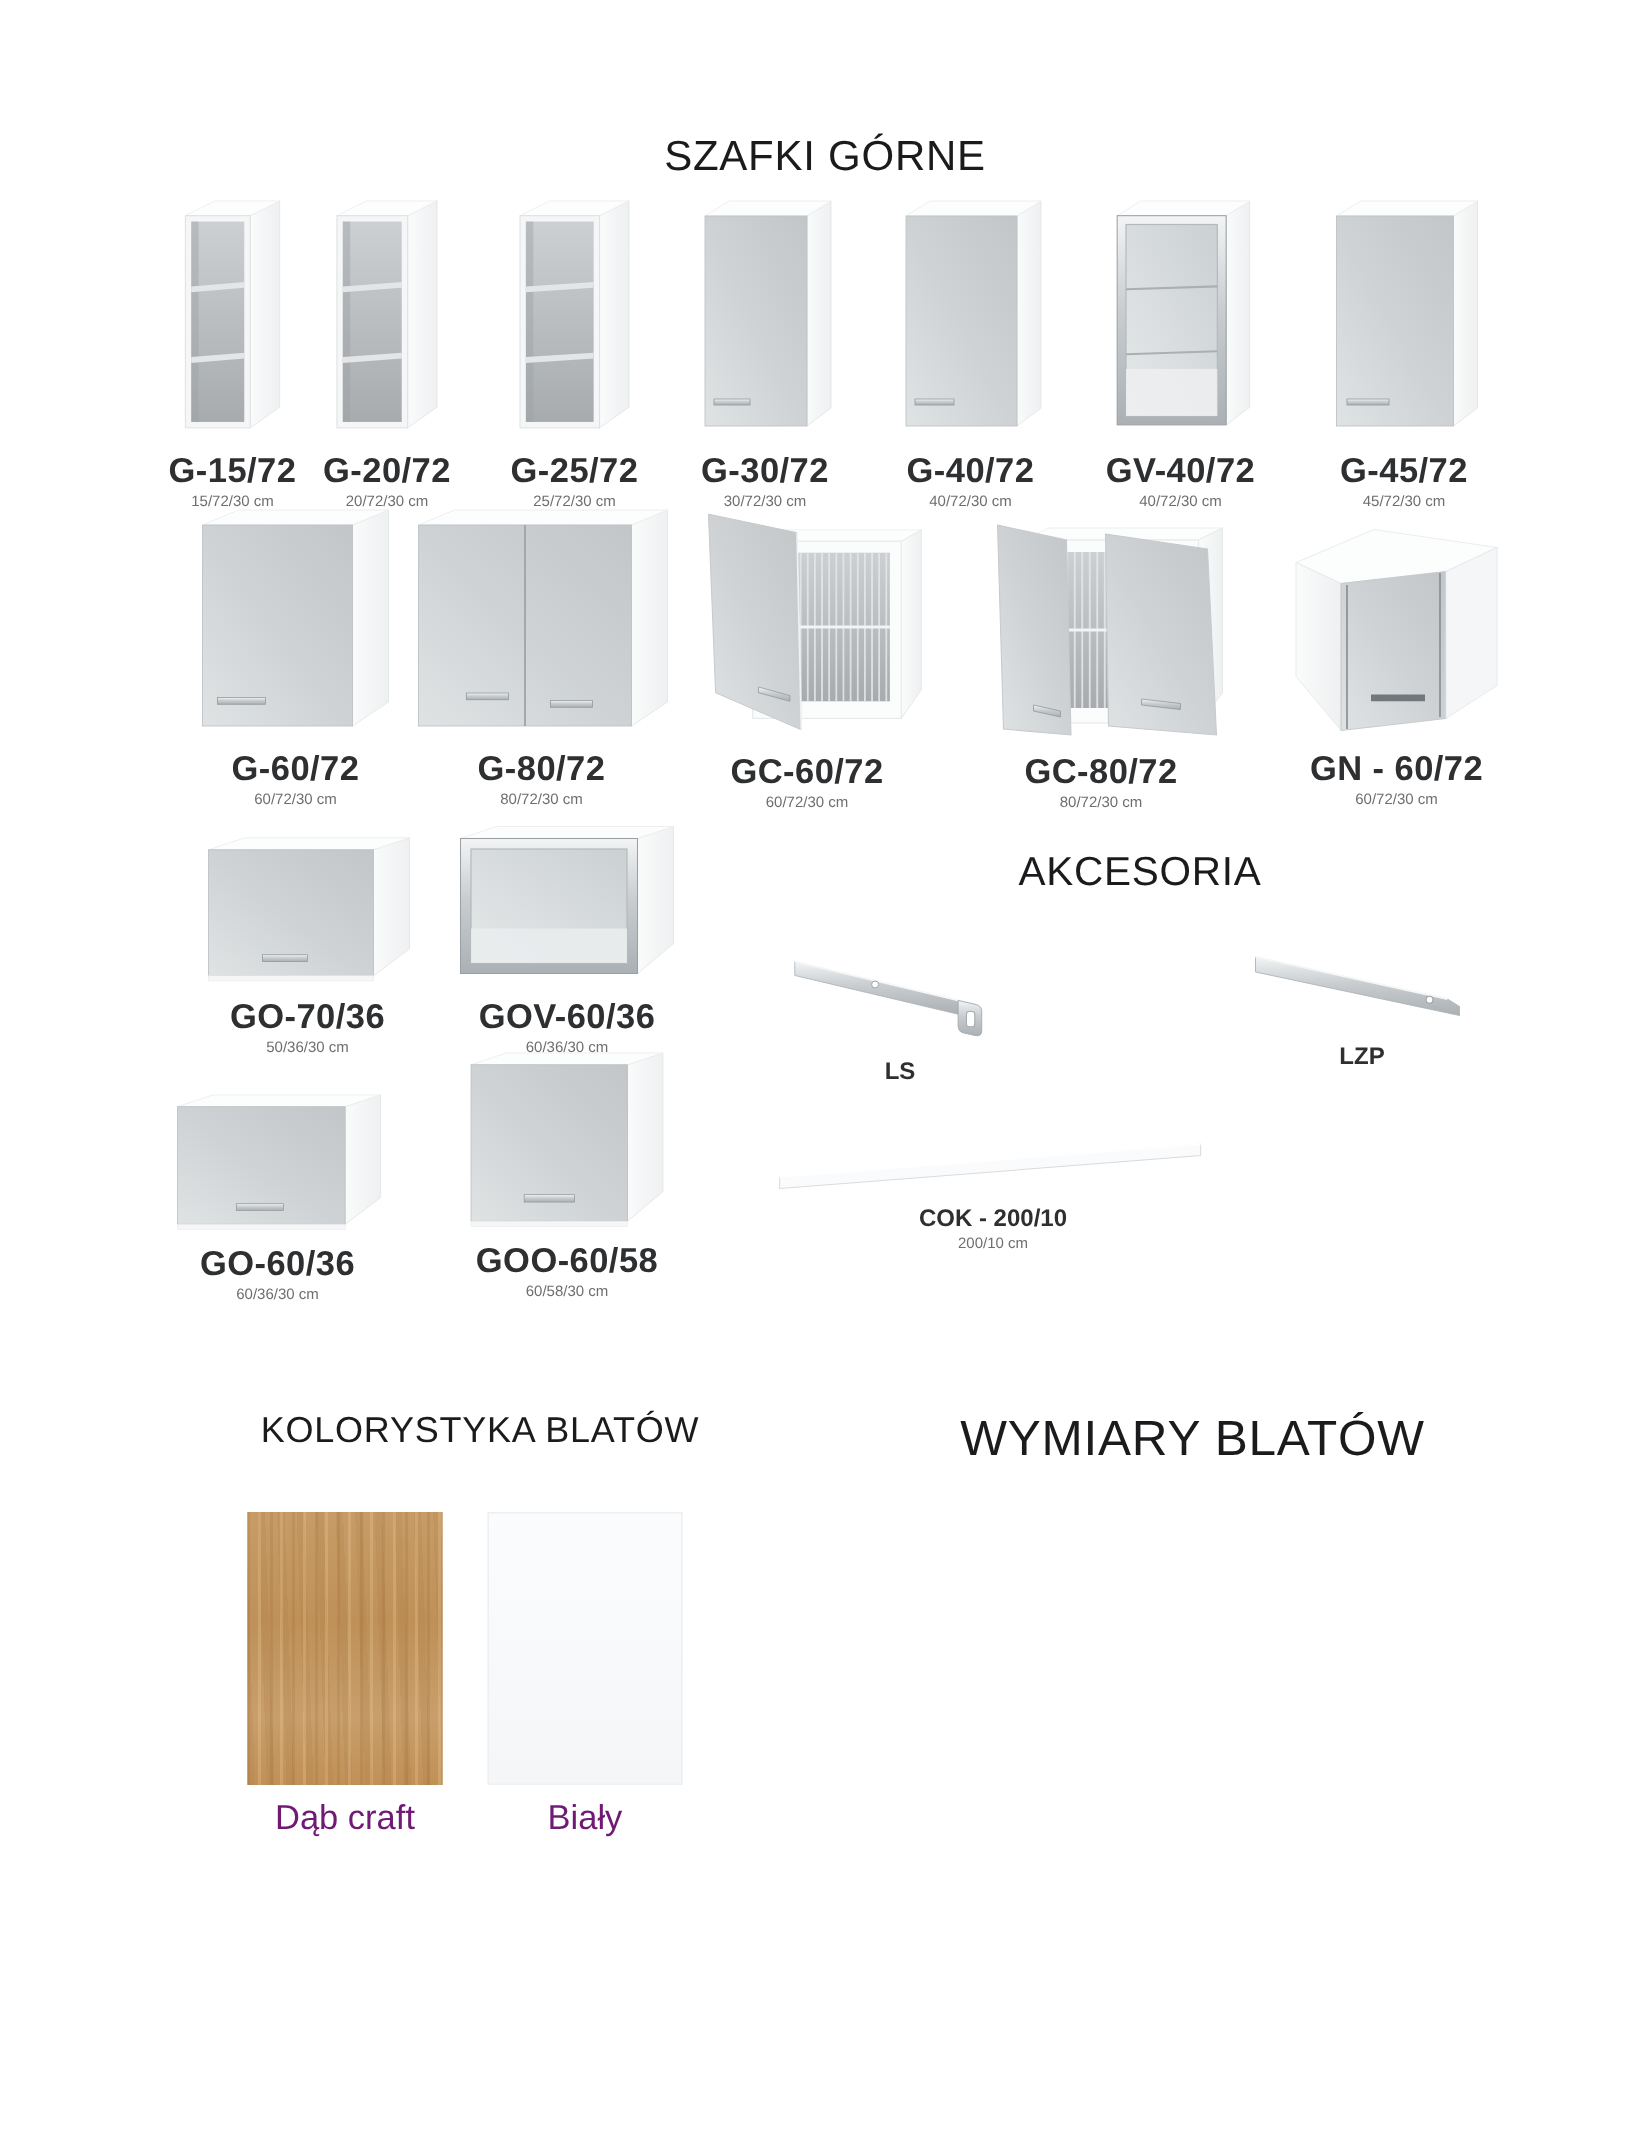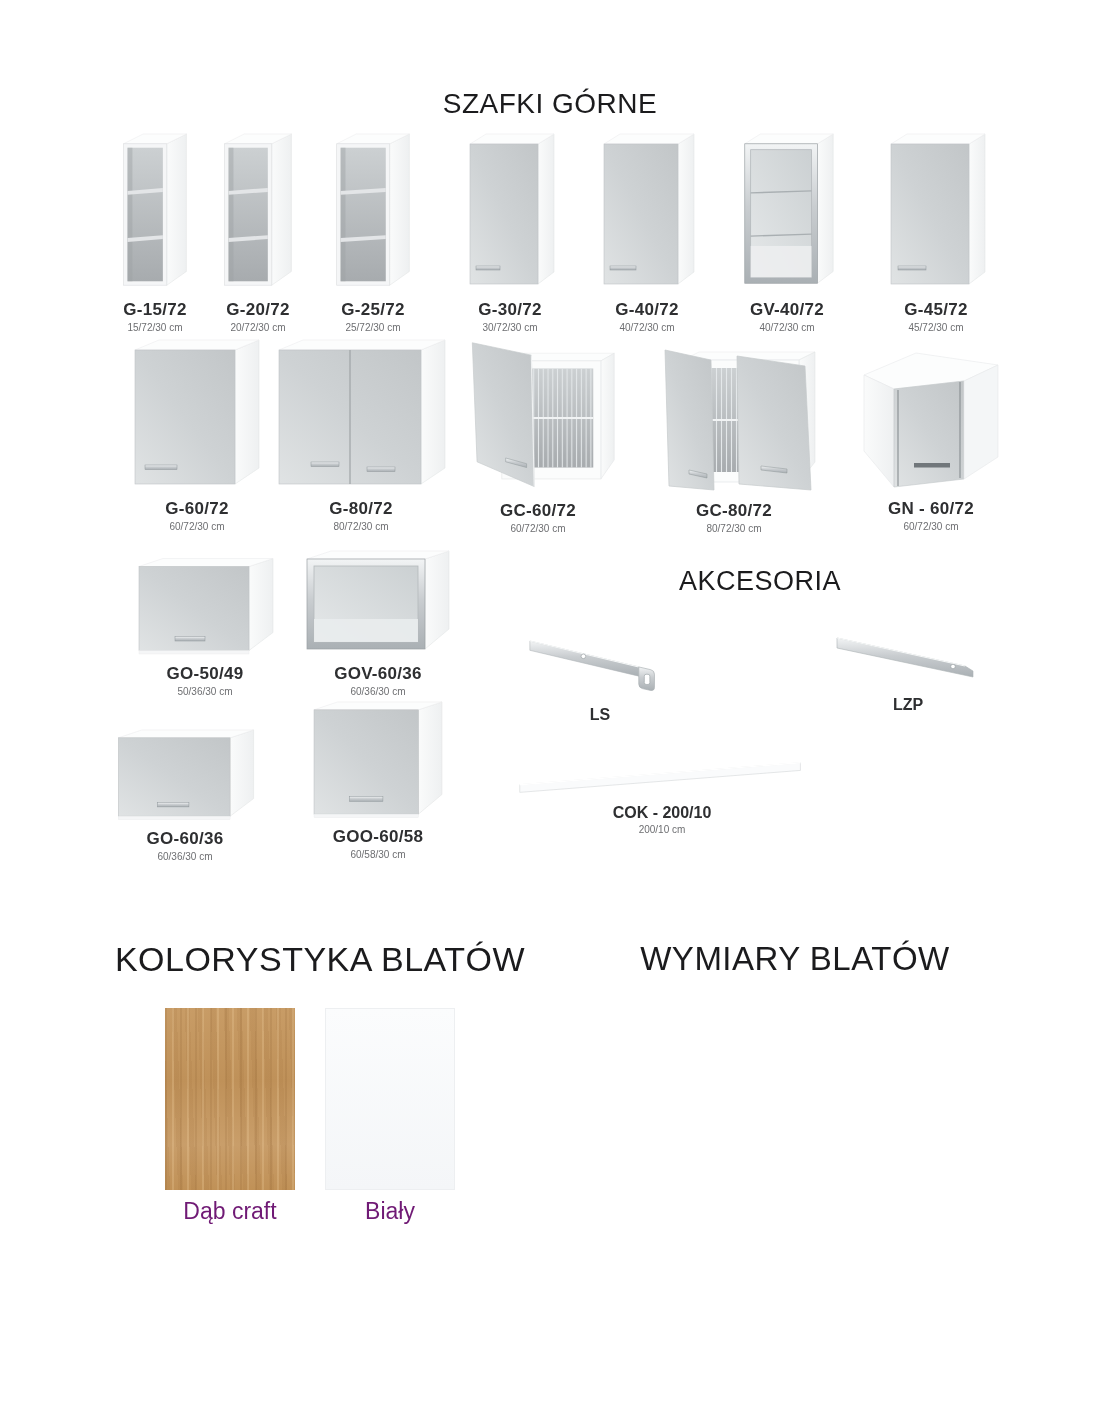--- a/index.html
+++ b/index.html
@@ -6,26 +6,26 @@
   .page{
     position:relative;width:1100px;height:1422px;margin:0 auto;background:#ffffff;
     font-family:"Liberation Sans","DejaVu Sans",sans-serif;overflow:hidden;text-decoration:underline;
   }
   .h-main{
     position:absolute;margin:0;font-weight:400;color:#1b1b1d;text-align:center;
     letter-spacing:.5px;
   }
   .h-szafki{top:88px;left:0;width:1100px;font-size:28px;}
   .h-akcesoria{top:566px;left:575px;width:370px;font-size:27px;}
-  .h-kolorystyka{top:940px;left:95px;width:450px;font-size:34px;}
+  .h-kolorystyka{top:940px;left:95px;width:450px;font-size:24px;}
   .h-wymiary{top:940px;left:600px;width:390px;font-size:33px;}
   .cell{position:absolute;text-align:center;}
   .cell svg{display:block;margin:0 auto;}
   .pname{
-    display:block;font-weight:bold;font-size:17px;color:#2e2f31;
+    display:block;font-weight:bold;font-size:23px;color:#2e2f31;
     letter-spacing:.3px;margin-top:3px;
   }
   .pdims{display:block;font-size:10px;color:#6d6e71;margin-top:2px;}
   .aname{display:block;font-weight:bold;font-size:16px;color:#2e2f31;margin-top:4px;}
   .swatch{position:absolute;width:130px;height:182px;}
   .swatch-wood{
     background-color:#c49760;
     background-image:
       repeating-linear-gradient(90deg, rgba(122,78,33,.13) 0 2px, rgba(0,0,0,0) 2px 7px,
         rgba(255,226,180,.20) 7px 9px, rgba(0,0,0,0) 9px 15px),
@@ -100,21 +100,21 @@
       <rect x="8" y="12" width="48" height="144" fill="#f5f6f7" stroke="#dfe1e2" stroke-width="0.7"></rect>
       <rect x="12" y="16" width="40" height="136" fill="url(#gInt)"></rect>
       <rect x="12" y="16" width="5" height="136" fill="#9da2a5" opacity="0.45"></rect>
       <polygon points="12,60 52,57 52,61 12,64" fill="#e3e5e7"></polygon>
       <polygon points="12,108 52,105 52,109 12,112" fill="#e3e5e7"></polygon>
     </svg>
     <span class="pname">G-20/72</span>
     <span class="pdims">20/72/30 cm</span>
   </div>
 
-  <div class="cell" style="left:308px;top:132px;width:130px">
+  <div class="cell" style="left:318px;top:132px;width:130px">
     <svg width="90" height="165" viewBox="0 0 90 168">
       <polygon points="62,12 82,2 82,142 62,156" fill="url(#gSide)" stroke="#e3e5e6" stroke-width="0.6"></polygon>
       <polygon points="8,12 62,12 82,2 28,2" fill="#fcfdfd" stroke="#ecedee" stroke-width="0.6"></polygon>
       <rect x="8" y="12" width="54" height="144" fill="#f5f6f7" stroke="#dfe1e2" stroke-width="0.7"></rect>
       <rect x="12" y="16" width="46" height="136" fill="url(#gInt)"></rect>
       <rect x="12" y="16" width="5" height="136" fill="#9da2a5" opacity="0.45"></rect>
       <polygon points="12,60 58,57 58,61 12,64" fill="#e3e5e7"></polygon>
       <polygon points="12,108 58,105 58,109 12,112" fill="#e3e5e7"></polygon>
     </svg>
     <span class="pname">G-25/72</span>
@@ -240,21 +240,21 @@
   </div>
 
   <div class="cell" style="left:120px;top:556px;width:170px">
     <svg width="148" height="105" viewBox="0 0 148 104">
       <polygon points="118,10 142,2 142,76 118,94" fill="url(#gSide)" stroke="#e3e5e6" stroke-width="0.6"></polygon>
       <polygon points="8,10 118,10 142,2 32,2" fill="#fcfdfd" stroke="#ecedee" stroke-width="0.6"></polygon>
       <rect x="8" y="10" width="110" height="84" fill="url(#gDoor)" stroke="#bfc3c5" stroke-width="0.6"></rect>
       <rect x="8" y="94" width="110" height="3.5" fill="#f5f6f7" stroke="#e8eaeb" stroke-width="0.4"></rect>
       <rect x="44" y="80" width="30" height="4.5" fill="url(#gMetal)" stroke="#8f969a" stroke-width="0.5"></rect>
     </svg>
-    <span class="pname">GO-50/49</span>
+    <span class="pname">GO-70/36</span>
     <span class="pdims">50/36/30 cm</span>
   </div>
 
   <div class="cell" style="left:293px;top:549px;width:170px">
     <svg width="158" height="112" viewBox="0 0 158 112">
       <polygon points="126,10 150,2 150,80 126,100" fill="url(#gSide)" stroke="#e3e5e6" stroke-width="0.6"></polygon>
       <polygon points="8,10 126,10 150,2 32,2" fill="#fcfdfd" stroke="#ecedee" stroke-width="0.6"></polygon>
       <rect x="8" y="10" width="118" height="90" fill="url(#gMetal)" stroke="#9aa0a4" stroke-width="0.7"></rect>
       <rect x="15" y="17" width="104" height="76" fill="url(#gGlass)" stroke="#b4b9bc" stroke-width="0.8"></rect>
       <rect x="15" y="70" width="104" height="23" fill="#e9eced" opacity="0.9"></rect>

